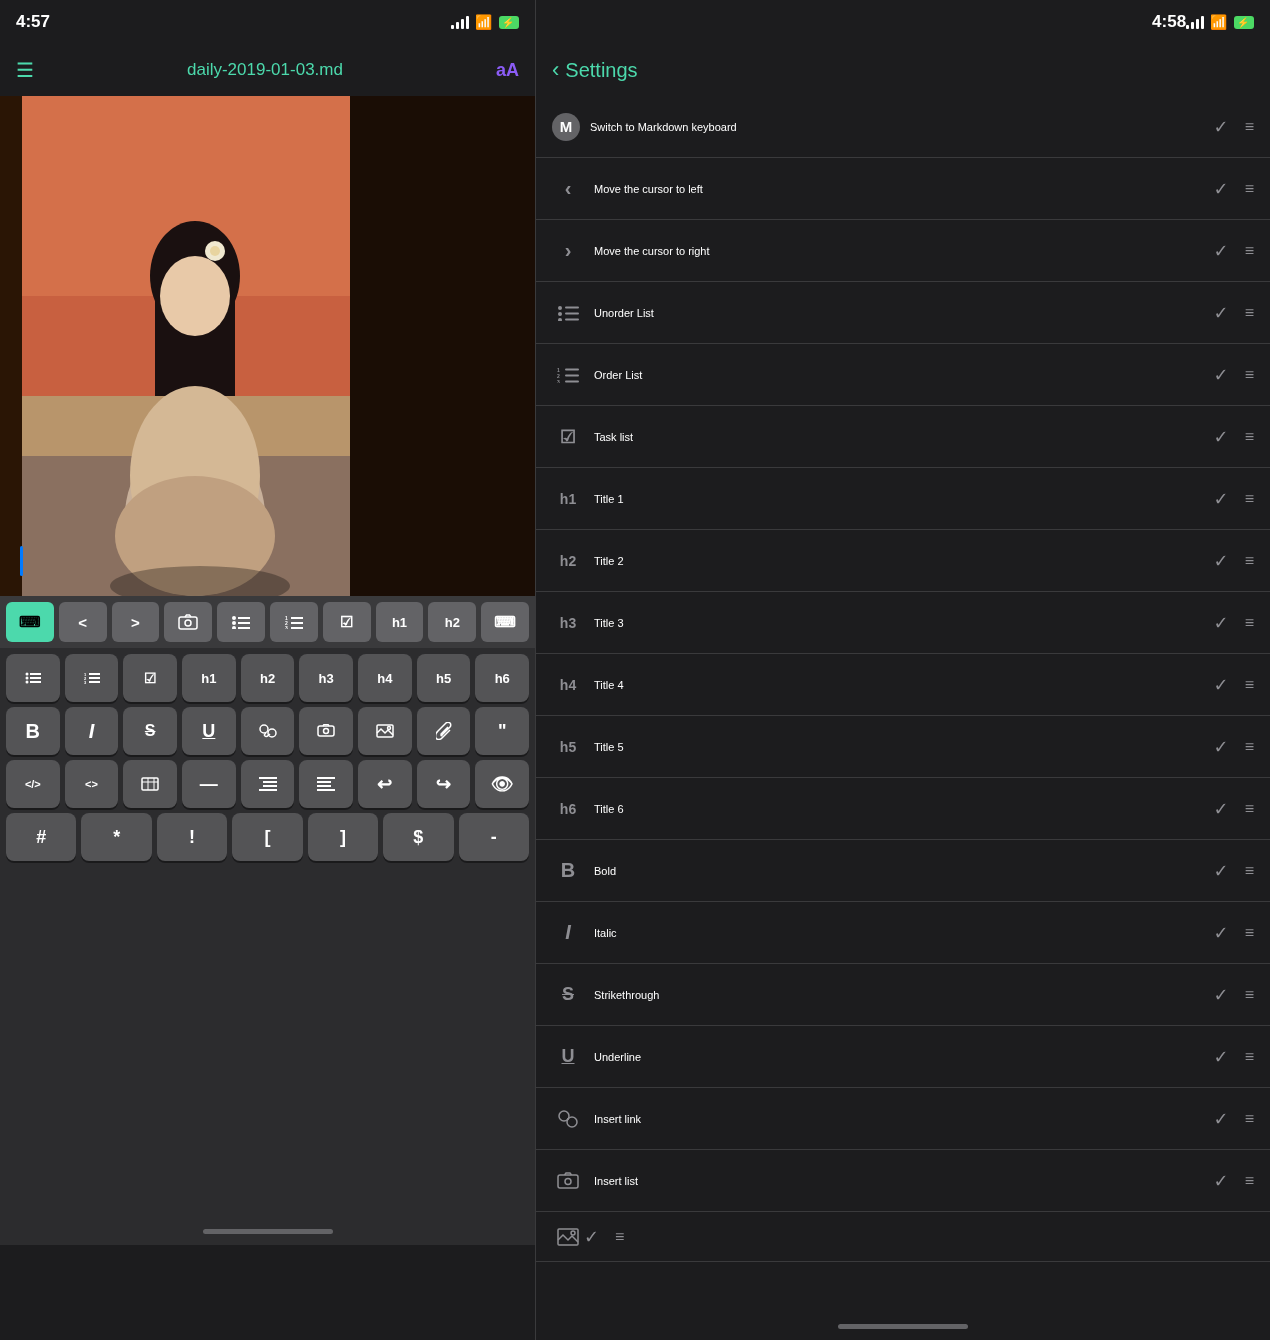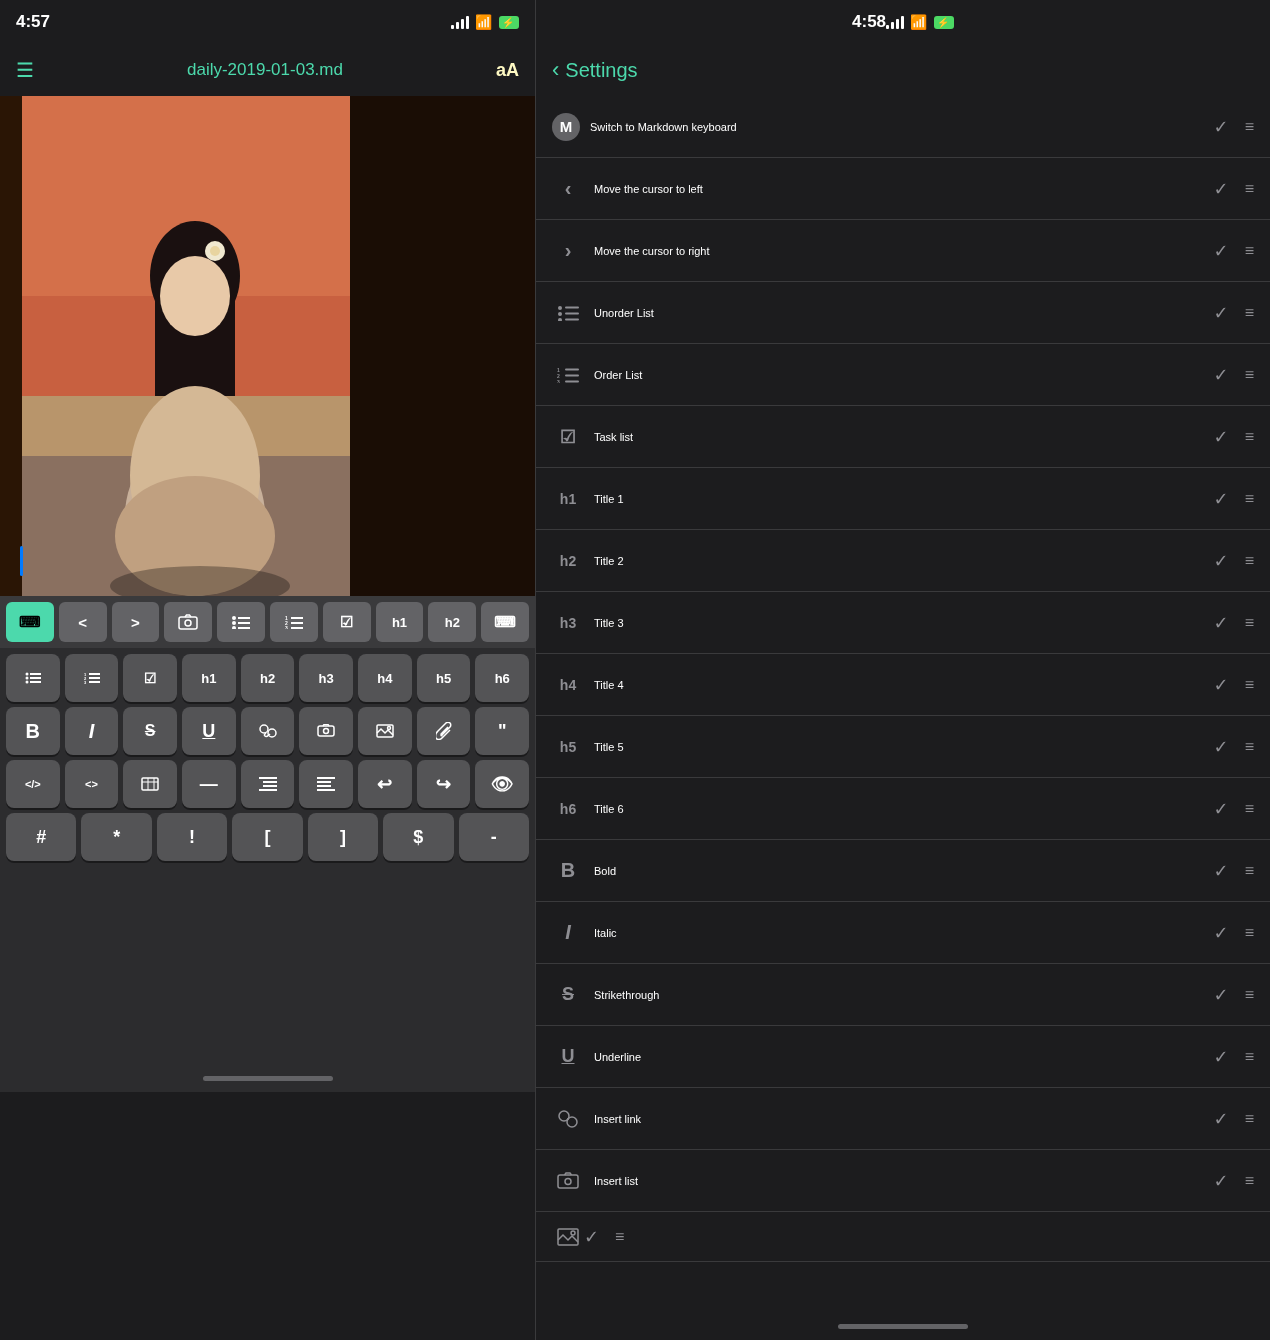--- a/index.html
+++ b/index.html
@@ -8,21 +8,21 @@
       height: 1340px;
       display: flex;
       font-family: -apple-system, 'Helvetica Neue', sans-serif;
       background: #1c1c1e;
       overflow: hidden;
     }
 
     
     .left-panel {
       width: 535px;
-      height: 1092px;
+      height: 1245px;
       background: #1c1c1e;
       display: flex;
       flex-direction: column;
       flex-shrink: 0;
     }
 
     .status-bar {
       height: 44px;
       display: flex;
       align-items: center;
@@ -73,21 +73,21 @@
     .nav-hamburger {
       color: #4cd9ac;
       font-size: 20px;
     }
     .nav-title {
       color: #4cd9ac;
       font-size: 17px;
       font-weight: 500;
     }
     .nav-aa {
-      color: #fef9c3;
+      color: #8b5cf6;
       font-size: 18px;
       font-weight: 600;
     }
 
     .image-area {
       width: 100%;
       height: 500px;
       background: #2c2c2e;
       position: relative;
       overflow: hidden;
@@ -219,21 +219,21 @@
       flex: 1;
       background: #1c1c1e;
       display: flex;
       flex-direction: column;
     }
 
     .r-status-bar {
       height: 44px;
       display: flex;
       align-items: center;
-      justify-content: center;
+      justify-content: flex-end;
       padding: 0 16px;
     }
     .r-nav-bar {
       height: 52px;
       display: flex;
       align-items: center;
       padding: 0 16px;
       gap: 6px;
     }
     .back-chevron {

